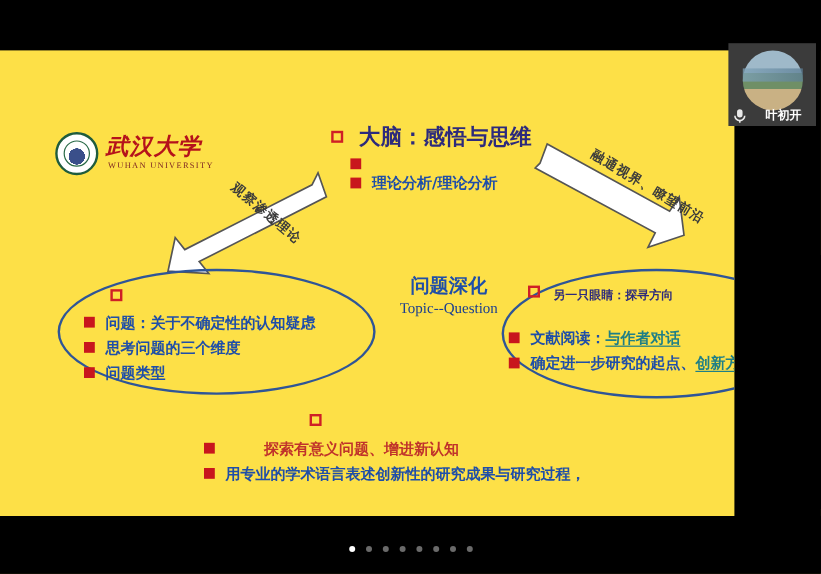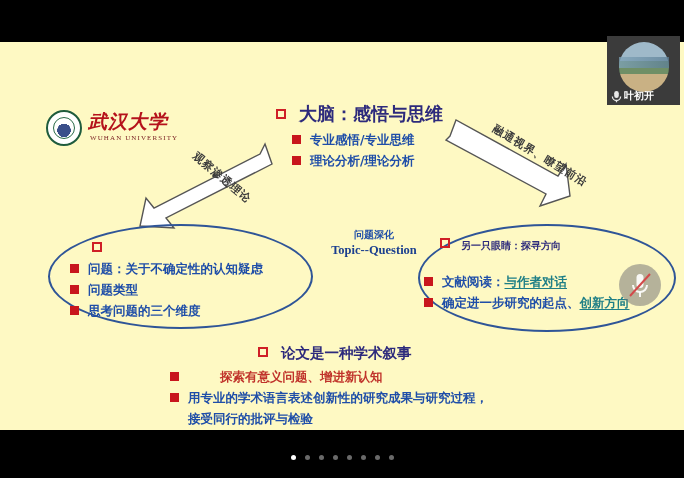--- a/index.html
+++ b/index.html
@@ -9,22 +9,22 @@
   }
   #screen{position:relative;width:684px;height:478px;background:#000;}
 
   
   .bar{position:absolute;left:0;width:684px;background:#000;}
   .bar.top{top:0;height:42px;}
   .bar.bottom{top:430px;height:48px;}
 
   
   #slide{
-    position:absolute;left:0;top:42px;width:684px;height:388px;
-    background:#fef9c3;overflow:hidden;
+    position:absolute;left:0;top:42px;width:612px;height:388px;
+    background:#fde047;overflow:hidden;
   }
 
   
   #logo{position:absolute;left:46px;top:66px;width:125px;height:44px;}
   .emblem{
     position:absolute;left:0;top:2px;width:36px;height:36px;border-radius:50%;
     border:2.5px solid #1f5c3d;background:#ffffff;box-sizing:border-box;
   }
   .emblem::after{
     content:"";position:absolute;left:5px;top:5px;right:5px;bottom:5px;
@@ -91,23 +91,23 @@
   #right-box .hdr{font-size:10px;margin-bottom:21px;padding-left:16px;}
   #right-box .hdr .sq-hollow{margin-right:11px;}
   .link{
     color:#1f7f86;text-decoration:underline;text-underline-offset:2px;
   }
 
   
   #center{
     position:absolute;left:318px;top:186px;text-align:center;width:112px;
   }
-  #center .t1{font-size:10px;color:#1f4ea8;font-weight:bold;
+  #center .t1{font-size:16px;color:#1f4ea8;font-weight:bold;
     font-family:"DejaVu Sans","Liberation Sans",sans-serif;}
-  #center .t2{font-size:12.5px;color:#1b3f8f;font-weight:bold;
+  #center .t2{font-size:12.5px;color:#1b3f8f;font-weight:normal;
     font-family:"Liberation Serif","DejaVu Serif",serif;margin-top:1px;}
 
   
   #bottom{position:absolute;left:170px;top:302px;width:420px;}
   #bottom .hdr{font-size:14.5px;margin-bottom:6px;padding-left:88px;}
   #bottom .hdr .sq-hollow{margin-right:13px;}
   #bottom .item{font-size:12.5px;}
   #bottom .item.red{color:#c0332b;margin-left:32px;}
   .cont{margin-left:18px;margin-top:-2px;margin-bottom:4px;}
 
@@ -125,21 +125,21 @@
   #cam .photo{
     position:absolute;left:12px;top:6px;width:50px;height:50px;border-radius:50%;
     background:
       linear-gradient(#9fb9c9 0 38%, #6f8f66 38% 64%, #c9b184 64% 100%);
   }
   #cam .photo::after{
     content:"";position:absolute;left:0;top:30%;width:100%;height:22%;
     background:linear-gradient(90deg,#7fa3b8,#5d7f96);opacity:.75;
   }
   #cam .name-wrap{
-    position:absolute;left:4px;bottom:2px;display:flex;align-items:center;gap:2px;
+    position:absolute;left:4px;bottom:2px;display:flex;align-items:center;gap:16px;
   }
   #cam .cam-name{
     font-size:10px;color:#ffffff;font-weight:bold;white-space:nowrap;
     font-family:"DejaVu Sans","Liberation Sans",sans-serif;
   }
 
   
   #dots{
     position:absolute;left:0;top:455px;width:684px;
     display:flex;justify-content:center;gap:9px;
@@ -165,21 +165,20 @@
       <div class="logo-en">WUHAN UNIVERSITY</div>
     </div>
 
     <div id="brain">
       <div class="hdr cn">
         <span class="sq-hollow"></span><span>大脑：感悟与思维</span>
       </div>
       <div class="list">
         <div class="row">
           <span class="sq-solid"></span>
-          <span class="item cn">专业感悟/专业思维</span>
         </div>
         <div class="row">
           <span class="sq-solid"></span>
           <span class="item cn">理论分析/理论分析</span>
         </div>
       </div>
     </div>
 
     <svg class="arrow-svg" style="left:130px;top:98px;" width="145" height="90" viewBox="0 0 145 90">
       <polygon points="135,4 142,24 36,78 44,88 10,86 16,58 24,68 130,14" fill="#ffffff" stroke="#555555" stroke-width="1.4"></polygon>
@@ -197,25 +196,25 @@
     <div id="left-box">
       <div class="hdr cn">
         <span class="sq-hollow"></span>
       </div>
       <div class="row">
         <span class="sq-solid"></span>
         <span class="item cn">问题：关于不确定性的认知疑虑</span>
       </div>
       <div class="row">
         <span class="sq-solid"></span>
+        <span class="item cn">思考问题的三个维度</span>
+      </div>
+      <div class="row">
+        <span class="sq-solid"></span>
         <span class="item cn">问题类型</span>
-      </div>
-      <div class="row">
-        <span class="sq-solid"></span>
-        <span class="item cn">思考问题的三个维度</span>
       </div>
     </div>
 
     <div id="center">
       <div class="t1 cn">问题深化</div>
       <div class="t2">Topic--Question</div>
     </div>
 
     <div id="right-box">
       <div class="hdr cn">
@@ -235,32 +234,29 @@
       <svg width="42" height="42" viewBox="0 0 42 42">
         <rect x="17.5" y="10" width="7" height="14" rx="3.5" fill="#ffffff" opacity=".9"></rect>
         <path d="M14 21 a7 7 0 0 0 14 0" fill="none" stroke="#ffffff" stroke-width="2" opacity=".9"></path>
         <line x1="21" y1="28" x2="21" y2="33" stroke="#ffffff" stroke-width="2" opacity=".9"></line>
         <line x1="11" y1="32" x2="31" y2="10" stroke="#d24a4a" stroke-width="2"></line>
       </svg>
     </div>
 
     <div id="bottom">
       <div class="hdr cn">
-        <span class="sq-hollow"></span><span>论文是一种学术叙事</span>
+        <span class="sq-hollow"></span>
       </div>
       <div class="row">
         <span class="sq-solid"></span>
         <span class="item cn red">探索有意义问题、增进新认知</span>
       </div>
       <div class="row">
         <span class="sq-solid"></span>
         <span class="item cn">用专业的学术语言表述创新性的研究成果与研究过程，</span>
-      </div>
-      <div class="cont">
-        <span class="item cn">接受同行的批评与检验</span>
       </div>
 
     </div>
 
   </div>
 
   <div id="cam">
     <div class="photo"></div>
     <div class="name-wrap">
       <svg width="11" height="13" viewBox="0 0 11 13">

